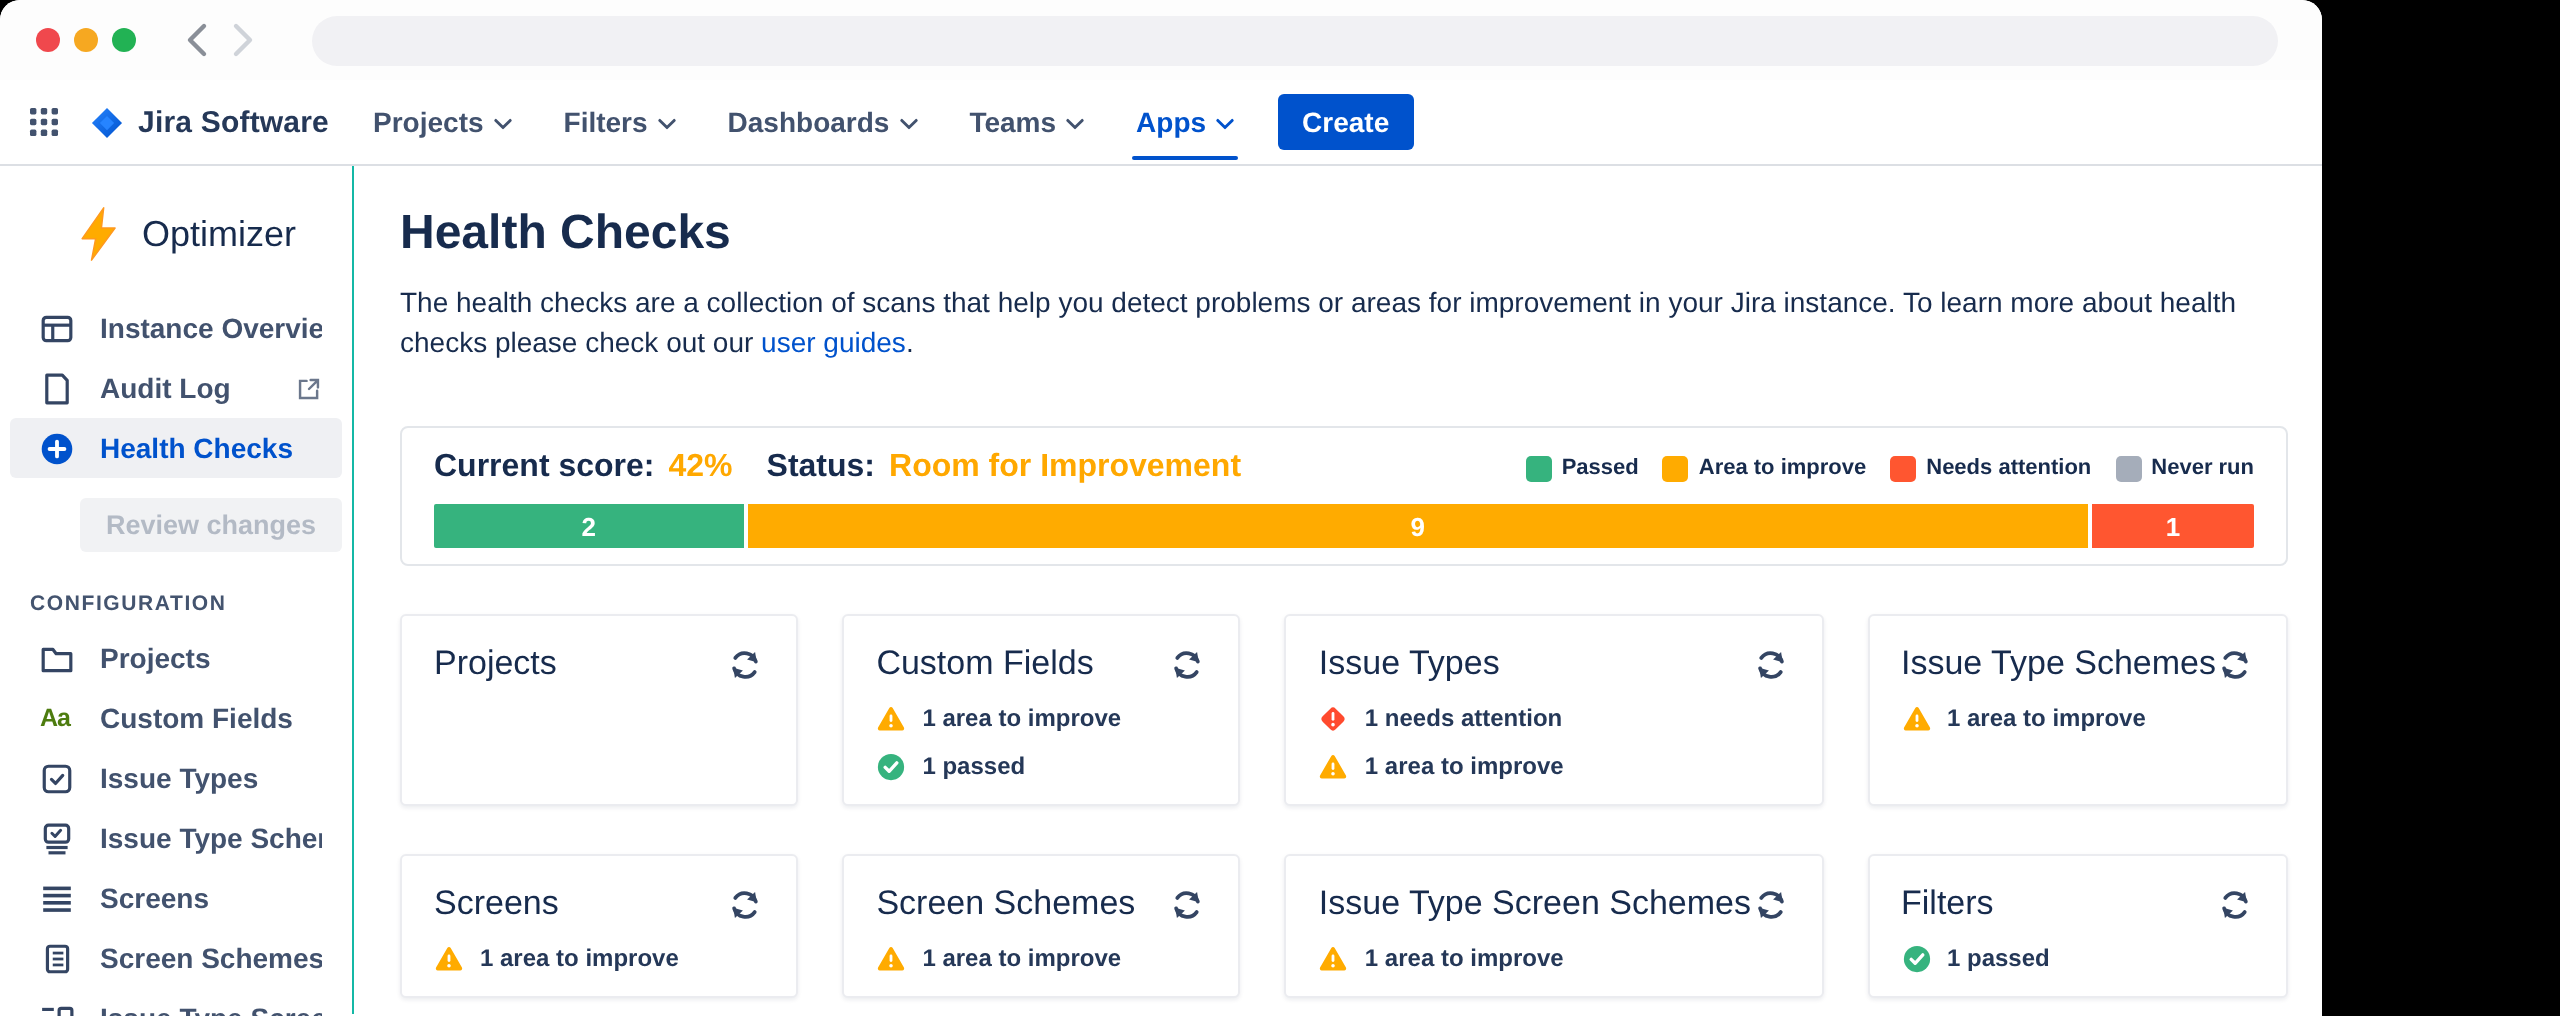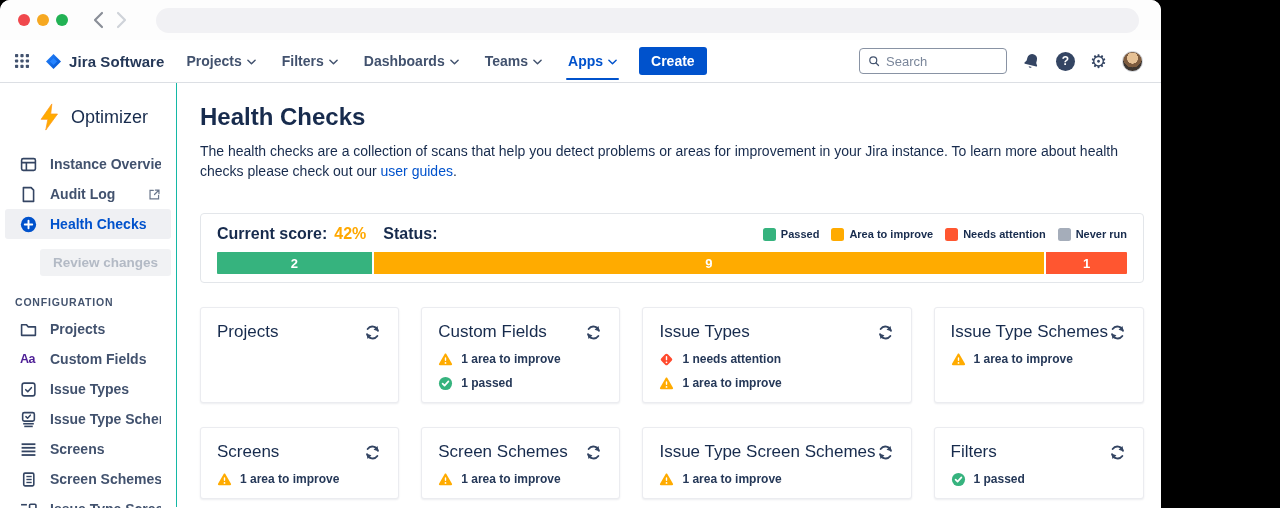--- a/index.html
+++ b/index.html
@@ -183,42 +183,20 @@
           </svg>
         </div>
       <div class="nav-item active">
           <span>Apps</span>
           <svg width="9" height="6">
             <use href="#i-chevron"></use>
           </svg>
         </div>
     </div>
     <button class="create-btn">Create</button>
-    <div class="appnav-right">
-      <div class="search-box">
-        <svg width="14" height="14" viewBox="0 0 16 16">
-          <circle cx="7" cy="7" r="4.6" fill="none" stroke="#44546F" stroke-width="1.6"></circle>
-          <line x1="10.6" y1="10.6" x2="14" y2="14" stroke="#44546F" stroke-width="1.6" stroke-linecap="round"></line>
-        </svg>
-        <input type="text" placeholder="Search" style="">
-      </div>
-      <span class="icon-btn">
-        <svg width="19" height="19" viewBox="0 0 20 20" style="transform:rotate(14deg)">
-          <path d="M10 2a5.2 5.2 0 0 1 5.2 5.2v3.1l1.6 2.6c.3.5-.1 1.1-.7 1.1H3.9c-.6 0-1-.6-.7-1.1l1.6-2.6V7.2A5.2 5.2 0 0 1 10 2z" fill="#344563"></path>
-          <path d="M8.3 15.5a1.8 1.8 0 0 0 3.4 0z" fill="#344563"></path>
-        </svg>
-      </span>
-      <span class="icon-btn">
-          <span class="help-circle">?</span>
-        </span>
-      <span class="icon-btn">
-          <span class="gear-glyph">⚙</span>
-        </span>
-      <span class="avatar"></span>
-    </div>
   </div>
 
   <div class="body-row">
 
     <div class="sidebar">
       <div class="side-app">
         <svg width="23" height="28" viewBox="0 0 24 30">
           <path d="M14.5 1L3 17.5h7.2L8 29l12.6-17.2h-7.3z" fill="#FFAB00" stroke="#FF991F" stroke-width=".8" stroke-linejoin="round"></path>
         </svg>
         <span class="side-app-title">Optimizer</span>
@@ -257,21 +235,21 @@
       <div class="side-section">CONFIGURATION</div>
 
       <div class="side-item">
         <svg width="17" height="17" viewBox="0 0 16 16">
           <path d="M1.5 3.5h4.6l1.5 2h6.9v8H1.5z" fill="none" stroke="#344563" stroke-width="1.5" stroke-linejoin="round"></path>
         </svg>
         <span class="lbl">Projects</span>
       </div>
 
       <div class="side-item">
-        <span style="width:17px;font-size:12.5px;font-weight:700;color:#4c1d95;letter-spacing:-.5px">Aa</span>
+        <span style="width:17px;font-size:12.5px;font-weight:700;color:#4d7c0f;letter-spacing:-.5px">Aa</span>
         <span class="lbl">Custom Fields</span>
       </div>
 
       <div class="side-item">
         <svg width="17" height="17" viewBox="0 0 16 16">
           <rect x="2" y="2" width="12" height="12" rx="2" fill="none" stroke="#344563" stroke-width="1.5"></rect>
           <path d="M5.4 8.2l1.9 1.9 3.4-3.8" fill="none" stroke="#344563" stroke-width="1.5" stroke-linecap="round" stroke-linejoin="round"></path>
         </svg>
         <span class="lbl">Issue Types</span>
       </div>
@@ -326,20 +304,21 @@
     <div class="content">
       <h1 class="page-title">Health Checks</h1>
       <p class="page-desc"><span>The health checks are a collection of scans that help you detect problems or areas for improvement in your Jira instance. To learn more about health checks please check out our </span><a>user guides</a><span>.</span></p>
 
       <div class="score-panel">
         <div class="score-head">
           <div class="score-left">
             <span>Current score:</span>
             <span style="color: rgb(255, 168, 0);">42%</span>
             <span class="status-lbl">Status:</span>
+            <span style="color: rgb(255, 168, 0);">Room for Improvement</span>
           </div>
           <div class="legend">
             <span class="legend-item">
                 <span class="legend-swatch" style="background: rgb(54, 179, 126);"></span>
                 <span class="legend-label">Passed</span>
               </span>
             <span class="legend-item">
                 <span class="legend-swatch" style="background: rgb(255, 171, 0);"></span>
                 <span class="legend-label">Area to improve</span>
               </span>

